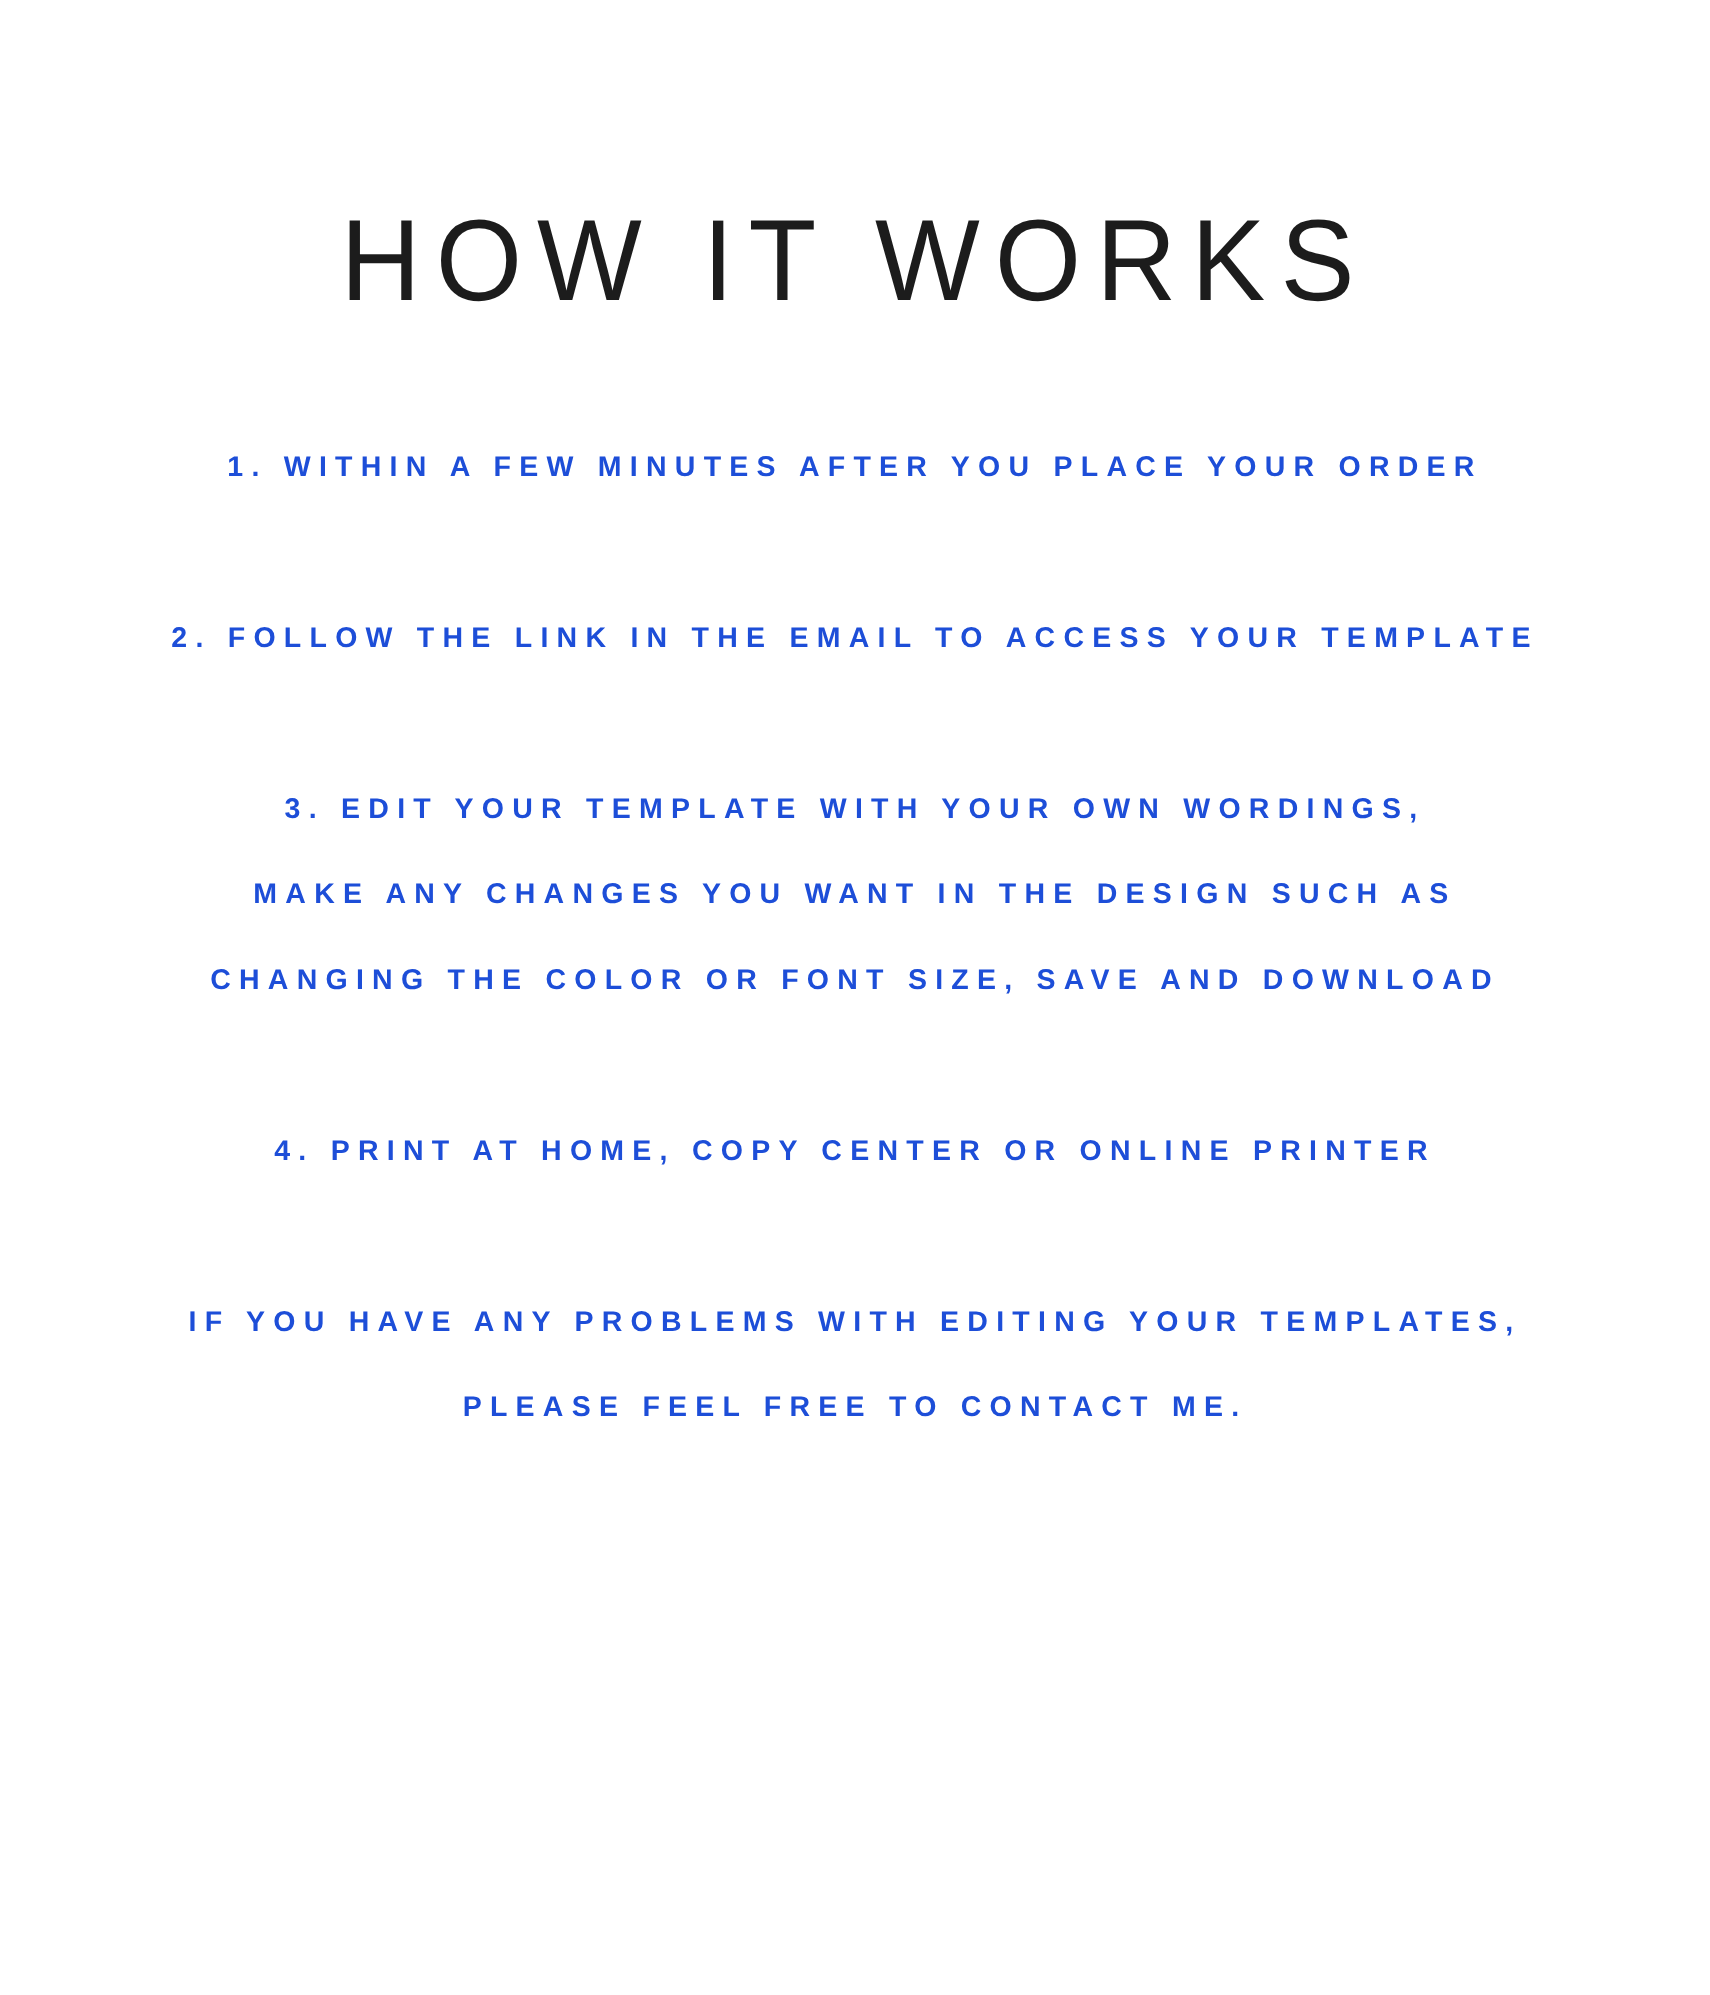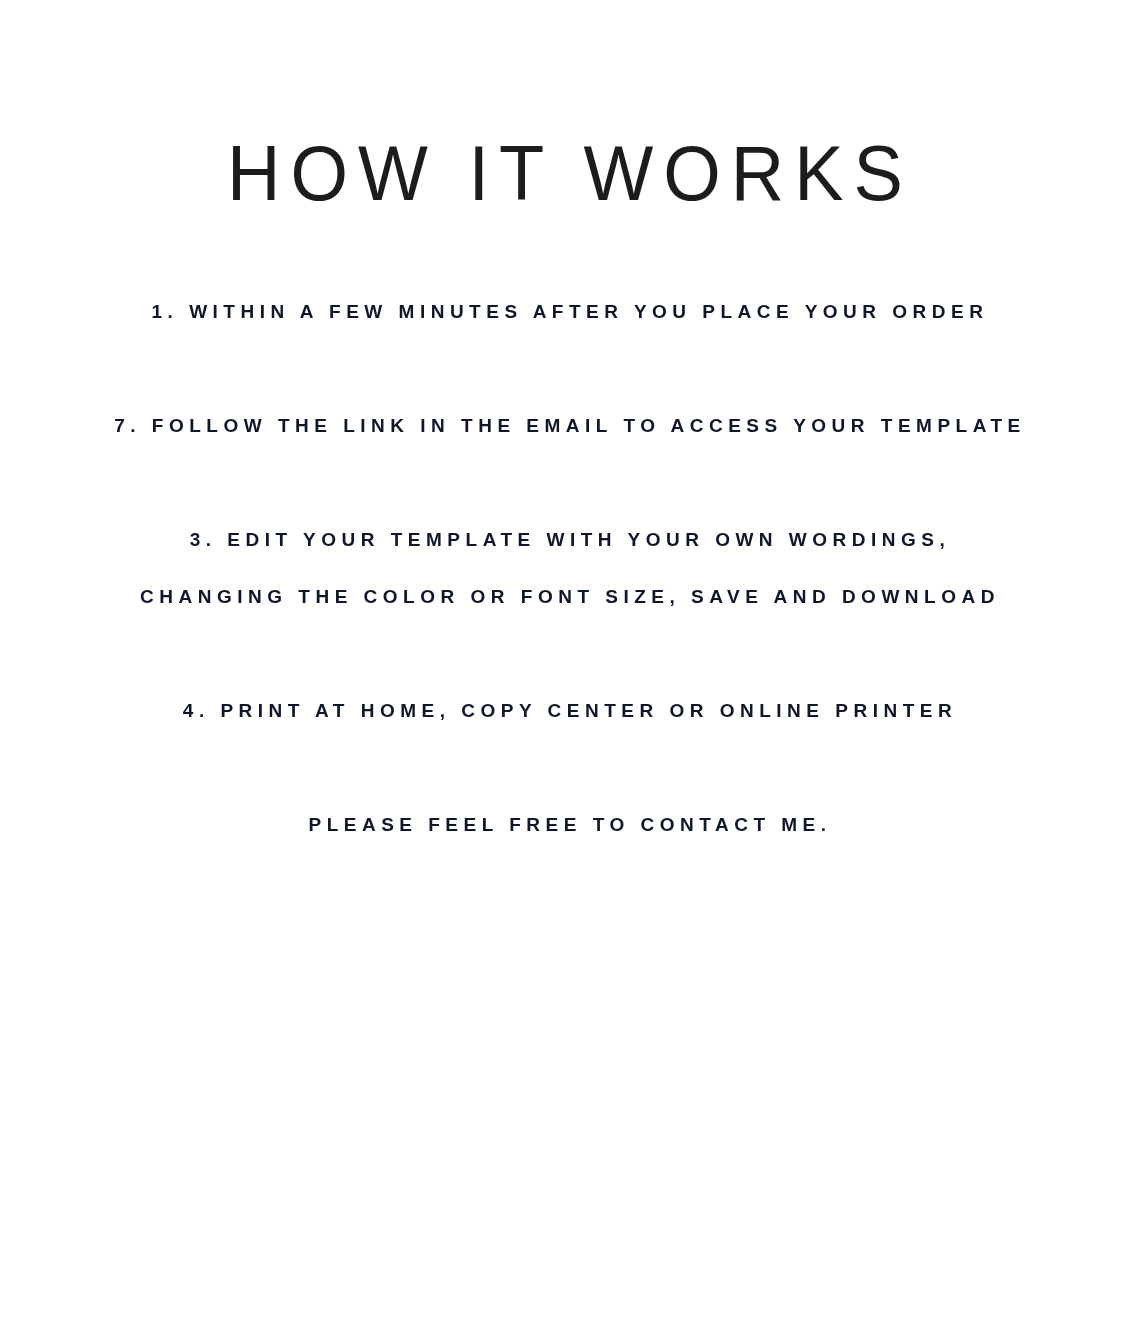--- a/index.html
+++ b/index.html
@@ -32,48 +32,50 @@
     text-align: center;
   }
   .para:last-child { margin-bottom: 0; }
   .line {
     display: block;
     font-family: "Liberation Sans", sans-serif;
     font-weight: 700;
     font-size: 19px;
     line-height: 57px;
     letter-spacing: 5.5px;
-    color: #0f172a;
+    color: #1d4ed8;
     white-space: nowrap;
   }
 </style>
 </head>
 <body>
 
 <main class="page">
   <h1 class="title">HOW IT WORKS</h1>
 
   <section class="body-block">
 
     <div class="para">
       <span class="line">1. WITHIN A FEW MINUTES AFTER YOU PLACE YOUR ORDER</span>
     </div>
 
     <div class="para">
-      <span class="line">7. FOLLOW THE LINK IN THE EMAIL TO ACCESS YOUR TEMPLATE</span>
+      <span class="line">2. FOLLOW THE LINK IN THE EMAIL TO ACCESS YOUR TEMPLATE</span>
     </div>
 
     <div class="para">
       <span class="line">3. EDIT YOUR TEMPLATE WITH YOUR OWN WORDINGS,</span>
+      <span class="line">MAKE ANY CHANGES YOU WANT IN THE DESIGN SUCH AS</span>
       <span class="line">CHANGING THE COLOR OR FONT SIZE, SAVE AND DOWNLOAD</span>
     </div>
 
     <div class="para">
       <span class="line">4. PRINT AT HOME, COPY CENTER OR ONLINE PRINTER</span>
     </div>
 
     <div class="para">
+      <span class="line">IF YOU HAVE ANY PROBLEMS WITH EDITING YOUR TEMPLATES,</span>
       <span class="line">PLEASE FEEL FREE TO CONTACT ME.</span>
     </div>
 
 
   </section>
 </main>
 
 </body></html>

